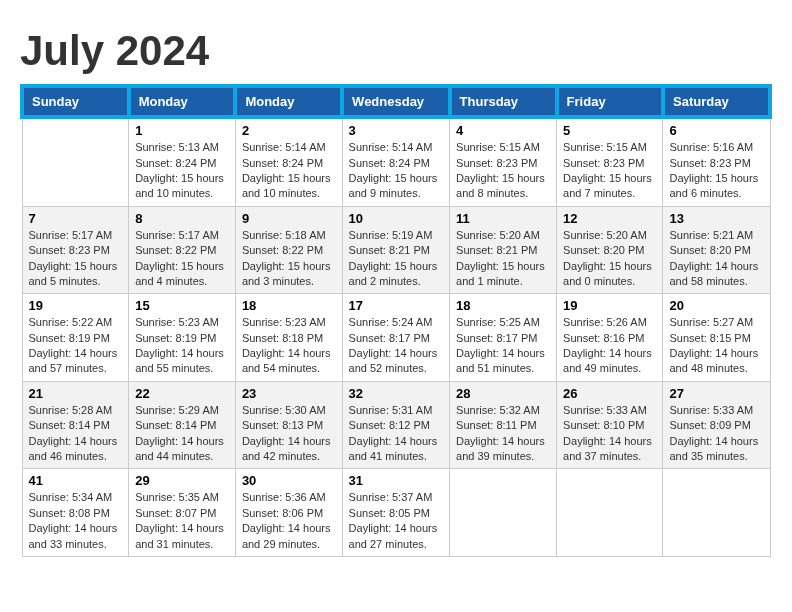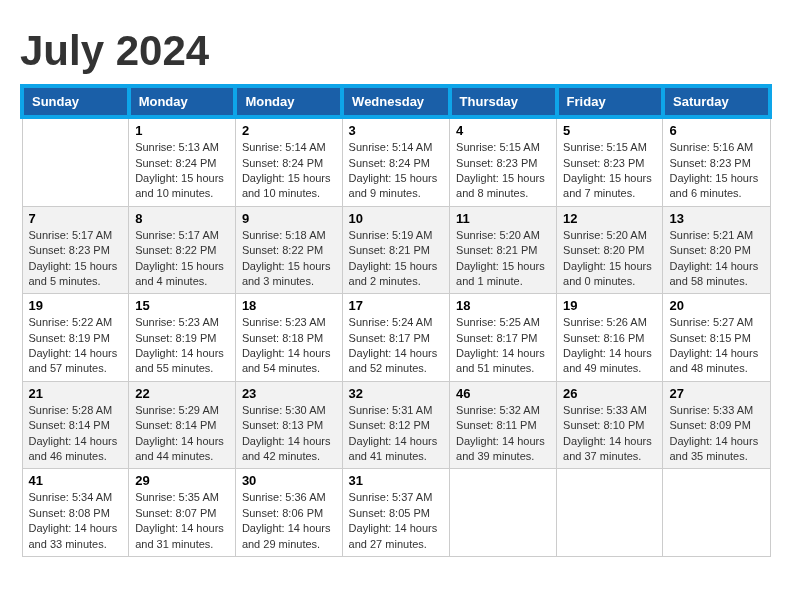--- a/index.html
+++ b/index.html
@@ -205,21 +205,21 @@
         </td>
         <td>
           <span class="day-number">23</span>
           <div class="cell-content">Sunrise: 5:30 AM<br>Sunset: 8:13 PM<br>Daylight: 14 hours and 42 minutes.</div>
         </td>
         <td>
           <span class="day-number">32</span>
           <div class="cell-content">Sunrise: 5:31 AM<br>Sunset: 8:12 PM<br>Daylight: 14 hours and 41 minutes.</div>
         </td>
         <td>
-          <span class="day-number">46</span>
+          <span class="day-number">28</span>
           <div class="cell-content">Sunrise: 5:32 AM<br>Sunset: 8:11 PM<br>Daylight: 14 hours and 39 minutes.</div>
         </td>
         <td>
           <span class="day-number">26</span>
           <div class="cell-content">Sunrise: 5:33 AM<br>Sunset: 8:10 PM<br>Daylight: 14 hours and 37 minutes.</div>
         </td>
         <td>
           <span class="day-number">27</span>
           <div class="cell-content">Sunrise: 5:33 AM<br>Sunset: 8:09 PM<br>Daylight: 14 hours and 35 minutes.</div>
         </td>

